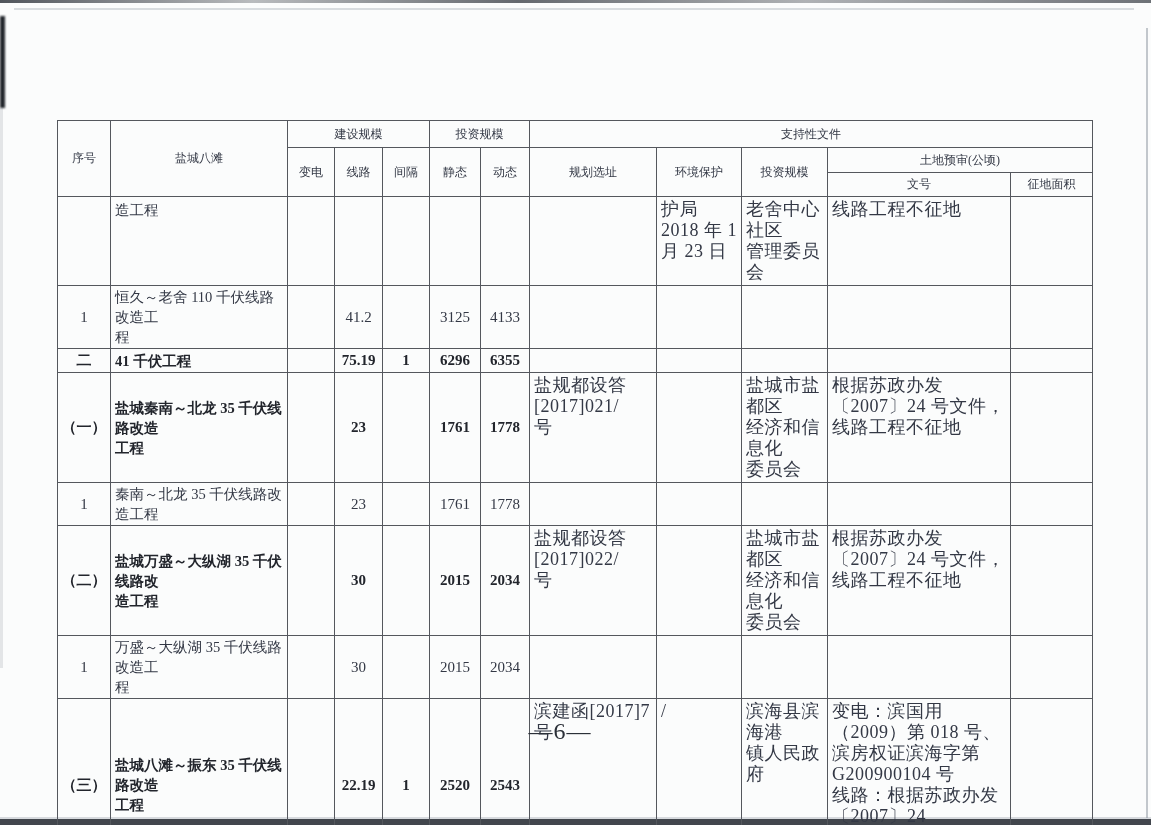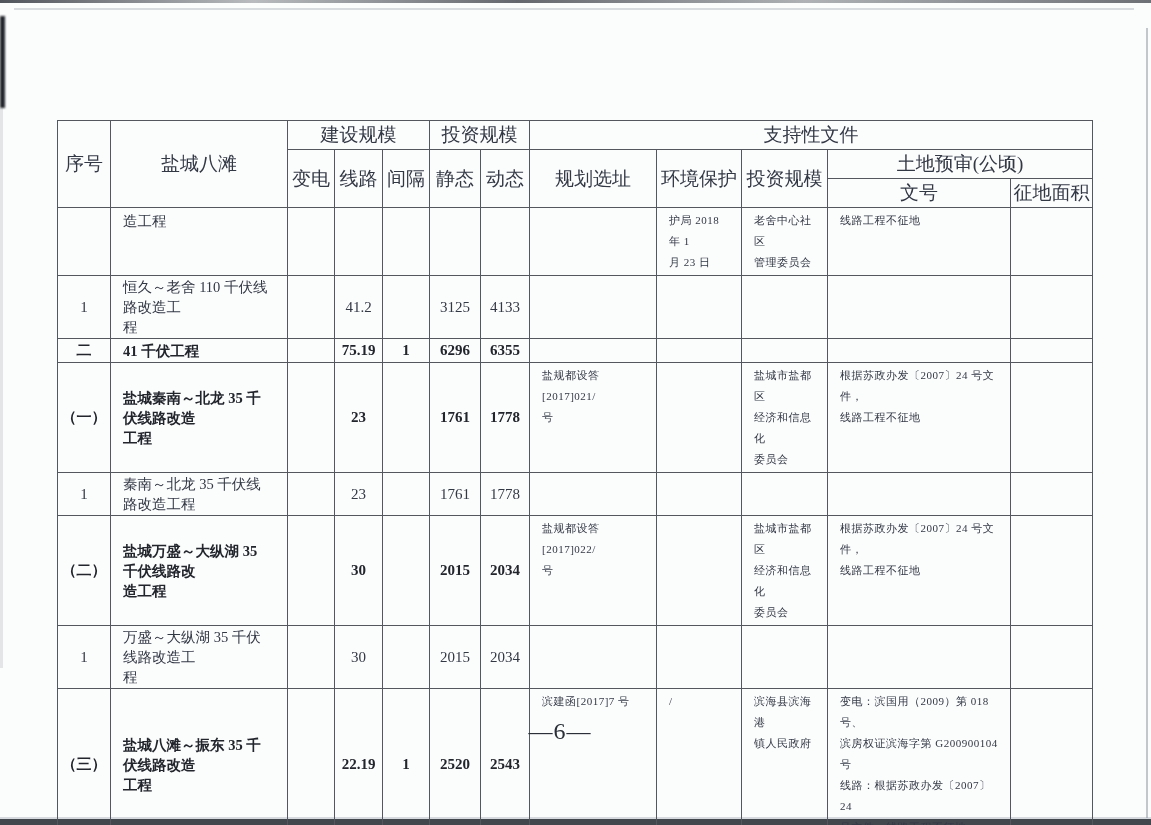--- a/index.html
+++ b/index.html
@@ -49,31 +49,31 @@
     border-collapse:collapse;
     table-layout:fixed;
   }
   .doc th, .doc td {
     border:1px solid #54575d;
     font-weight:normal;
     font-size:14.5px;
     color:#333845;
     overflow:hidden;
   }
-  .doc th { text-align:center; vertical-align:middle; font-size:19px;margin-top:35px; }
+  .doc th { text-align:center; vertical-align:middle; font-size:12px;margin-top:35px; }
   td.c { text-align:center; vertical-align:middle; font-size:15px; }
   td.name {
     text-align:left; vertical-align:middle;
-    padding:1px 12px; line-height:20px;
+    padding:1px 4px; line-height:20px;
     white-space:pre-line; font-size:14.5px;
   }
   td.sup {
     text-align:left; vertical-align:top;
-    padding:2px 12px; line-height:21px;
-    white-space:pre-line; font-size:11px;
+    padding:2px 4px; line-height:21px;
+    white-space:pre-line; font-size:18px;
     letter-spacing:.5px;
   }
   tr.bold td.c, tr.bold td.name { font-weight:bold; color:#22252c; }
   tr.top td { vertical-align:top; }
   tr.top td.name { padding-top:3px; }
 
   .page-number {
     position:absolute; top:718px; left:455px; width:210px;
     text-align:center; font-size:24px; color:#2b3038;
     letter-spacing:1px;

